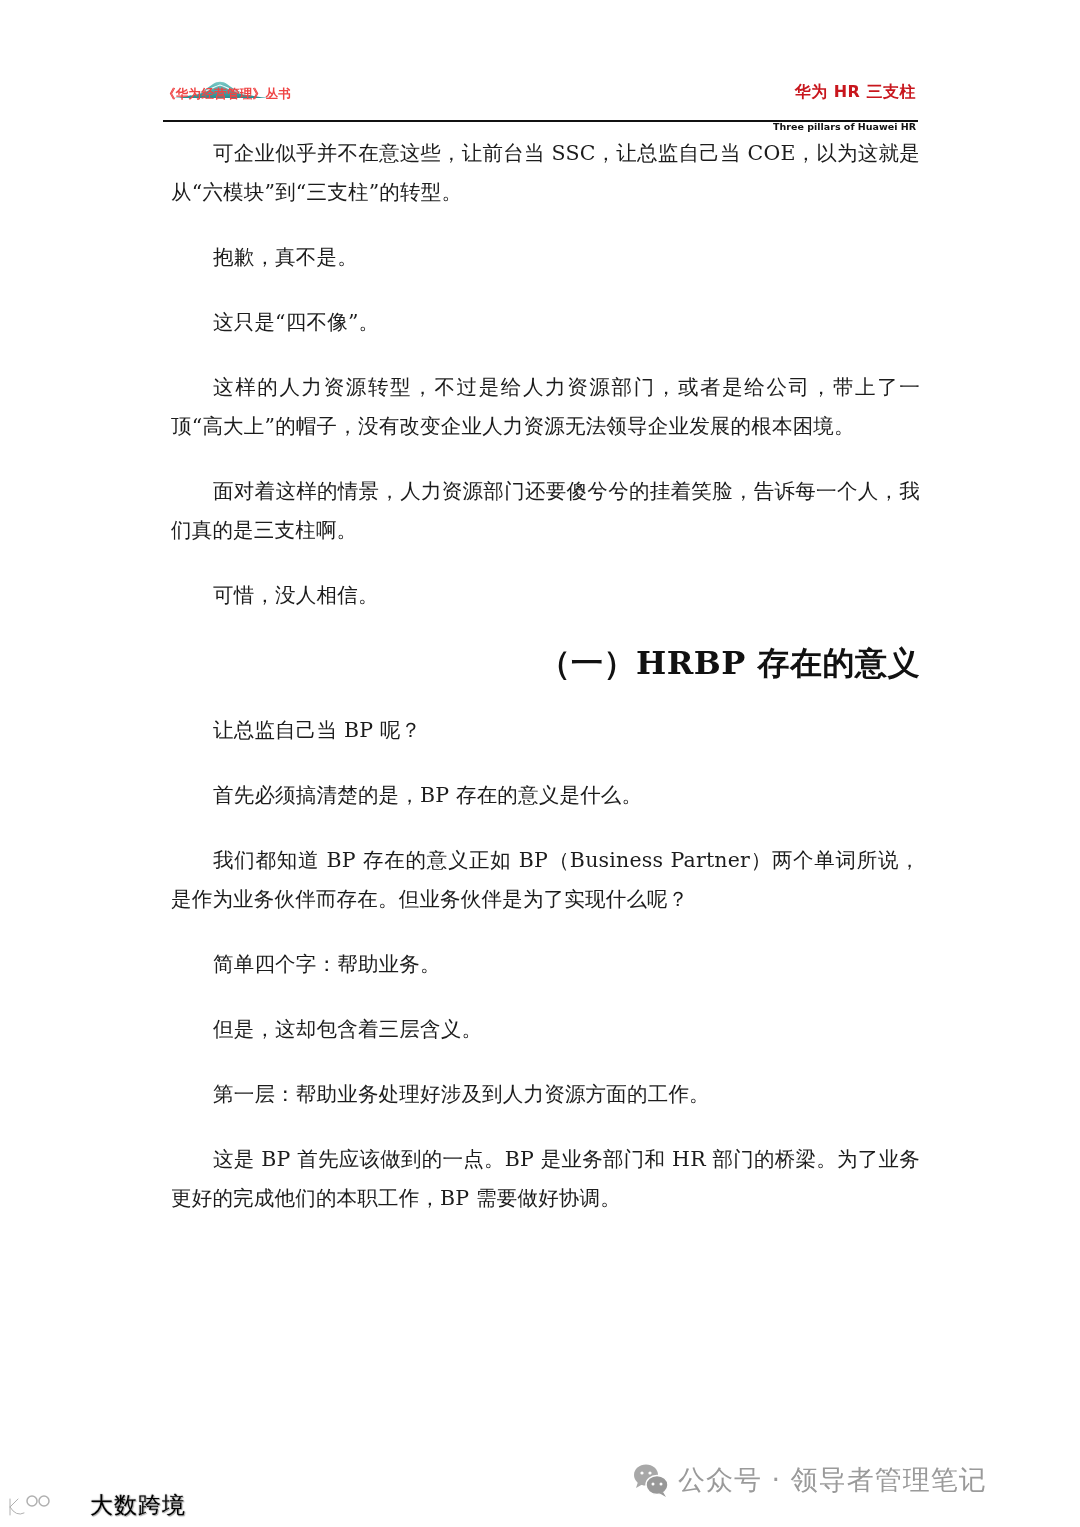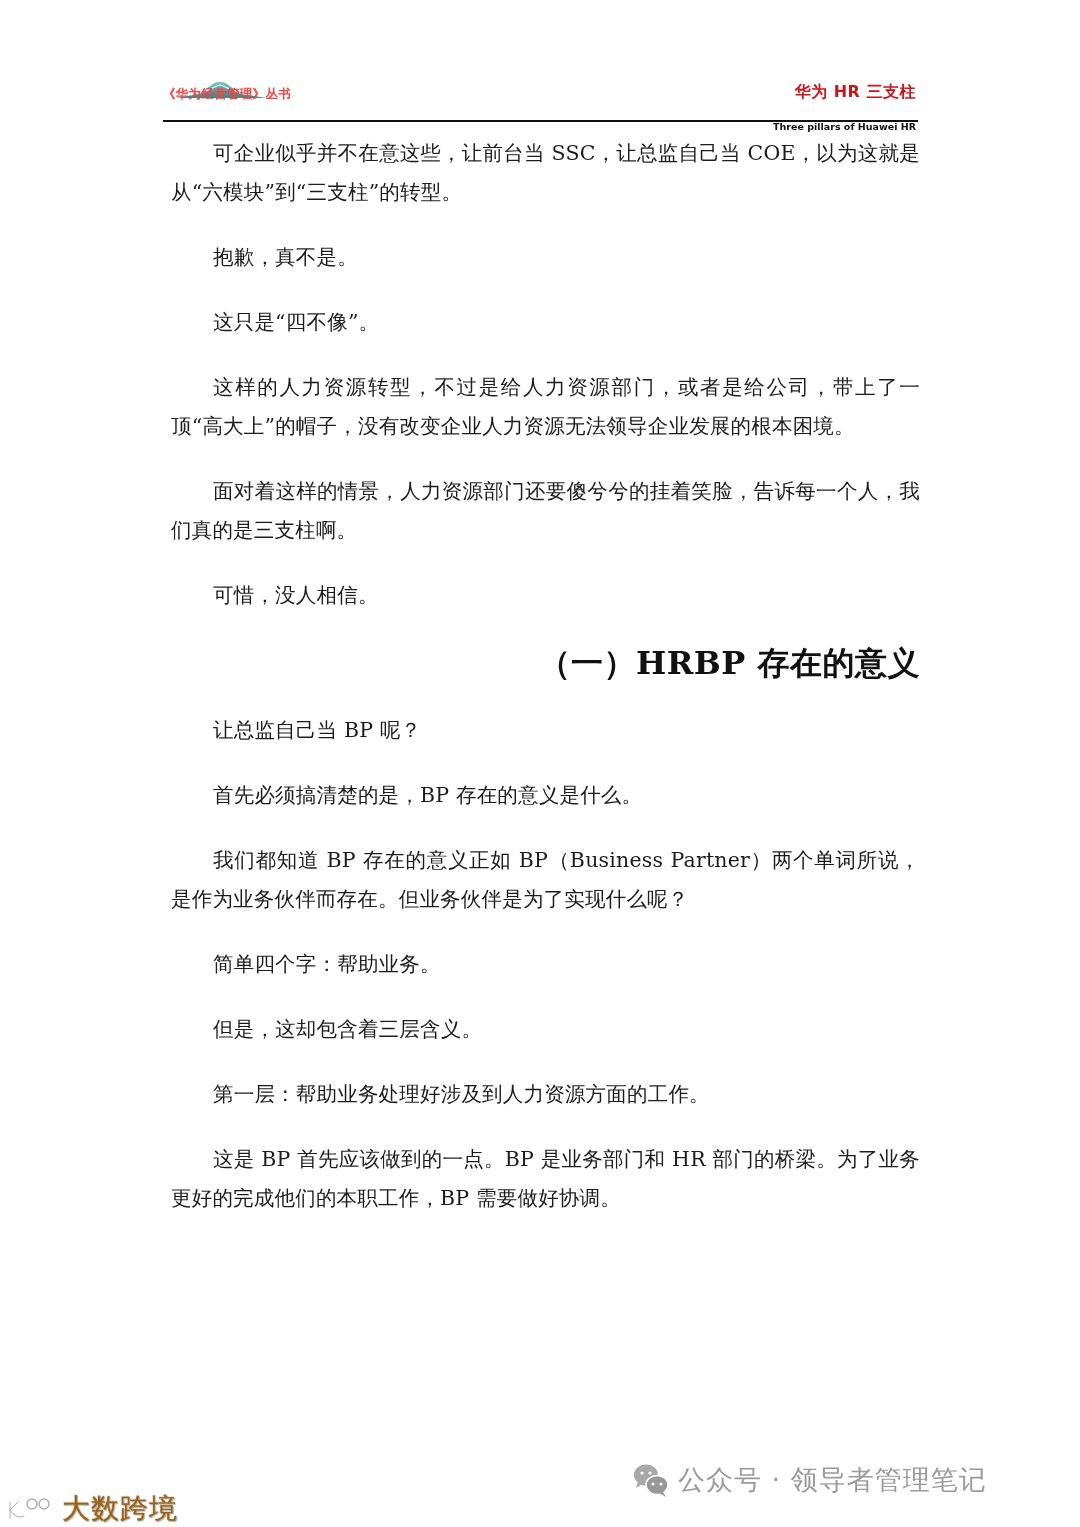--- a/index.html
+++ b/index.html
@@ -128,25 +128,26 @@
       height: 36px;
       margin-right: 8px;
       position: relative;
     }
     .wm-left {
       position: absolute;
       left: 6px;
       top: 1490px;
       display: flex;
       align-items: center;
-      color: #a16207;
-      font-family: "DejaVu Sans", "Liberation Sans", sans-serif;
-      font-size: 28px;
+      color: #000000;
+      font-family: "DejaVu Sans", "Liberation Sans", sans-serif;
+      font-size: 23px;
       text-shadow: 0 0 1px #9a9a9a, 0 0 2px #b0b0b0, 1px 1px 1px #aaa;
       letter-spacing: 1px;
+      gap: 28px;
     }
     .wm-left .brand-mark {
       width: 52px;
       height: 26px;
       margin-right: 4px;
     }
   </style>
 </head>
 <body>
 

